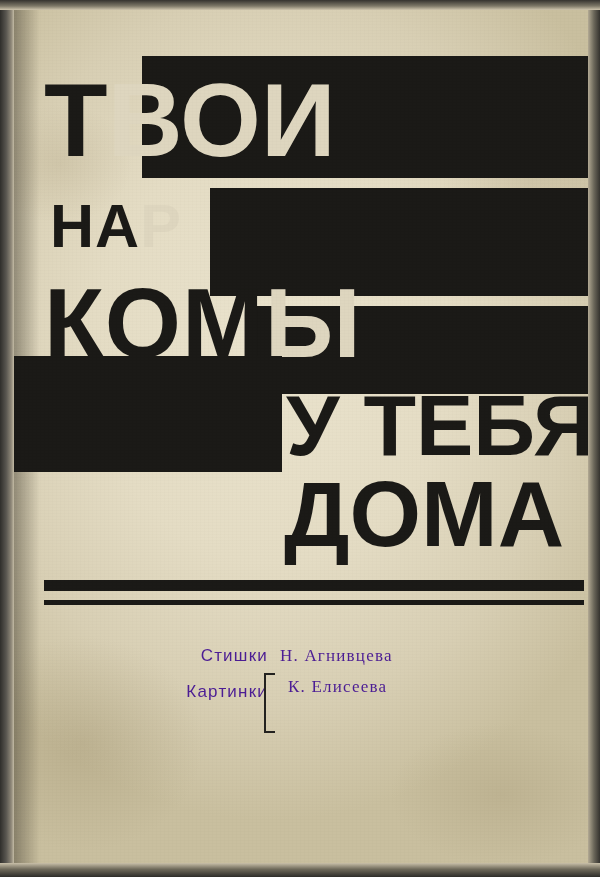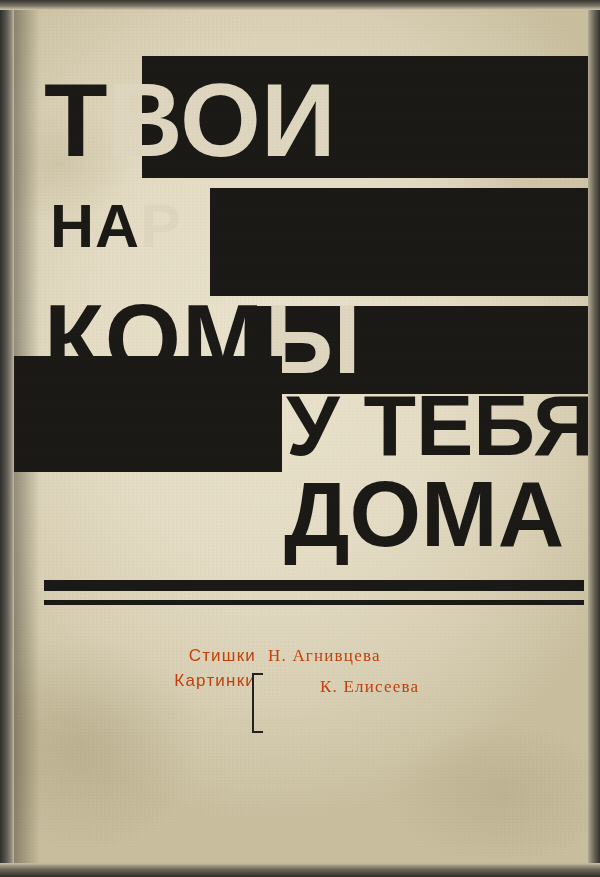--- a/index.html
+++ b/index.html
@@ -118,21 +118,21 @@
     left: 196px; top: 150px; width: 378px; height: 108px;
   }
   .row2-word {
     left: 36px; top: 158px;
     font-size: 61px;
   }
   .row3-slab {
     left: 240px; top: 268px; width: 334px; height: 88px;
   }
   .row3-word {
-    left: 30px; top: 252px;
+    left: 30px; top: 236px;
     font-size: 98px;
   }
   
   .row4-slab {
     left: 0px; top: 318px; width: 268px; height: 116px;
   }
   .row4-word {
     left: 272px; top: 344px;
     font-size: 86px;
     color: #1b1a17;
@@ -156,24 +156,24 @@
     position: absolute;
     left: 44px;
     top: 600px;
     width: 540px;
     height: 5px;
     background: #1b1a17;
   }
 
   .credits {
     position: absolute;
-    left: 148px;
+    left: 160px;
     top: 640px;
     width: 330px;
-    color: #c2410c;
+    color: #4c1d95;
     font-size: 17px;
     letter-spacing: 1.2px;
   }
   .credit-row {
     display: flex;
     align-items: center;
     height: 31px;
   }
   .credit-label {
     width: 108px;
@@ -184,22 +184,21 @@
   .credit-label.second {
     width: 108px;
   }
   .credit-value {
     white-space: nowrap;
     font-family: Liberation Serif, serif;
   }
   .brace-group {
     position: relative;
     display: flex;
-    align-items: flex-start;
-    gap: 44px;
+    align-items: flex-end;
   }
   .brace {
     position: absolute;
     left: 104px;
     top: 2px;
     width: 9px;
     height: 56px;
     border-left: 2px solid #232220;
     border-top: 2px solid #232220;
     border-bottom: 2px solid #232220;

